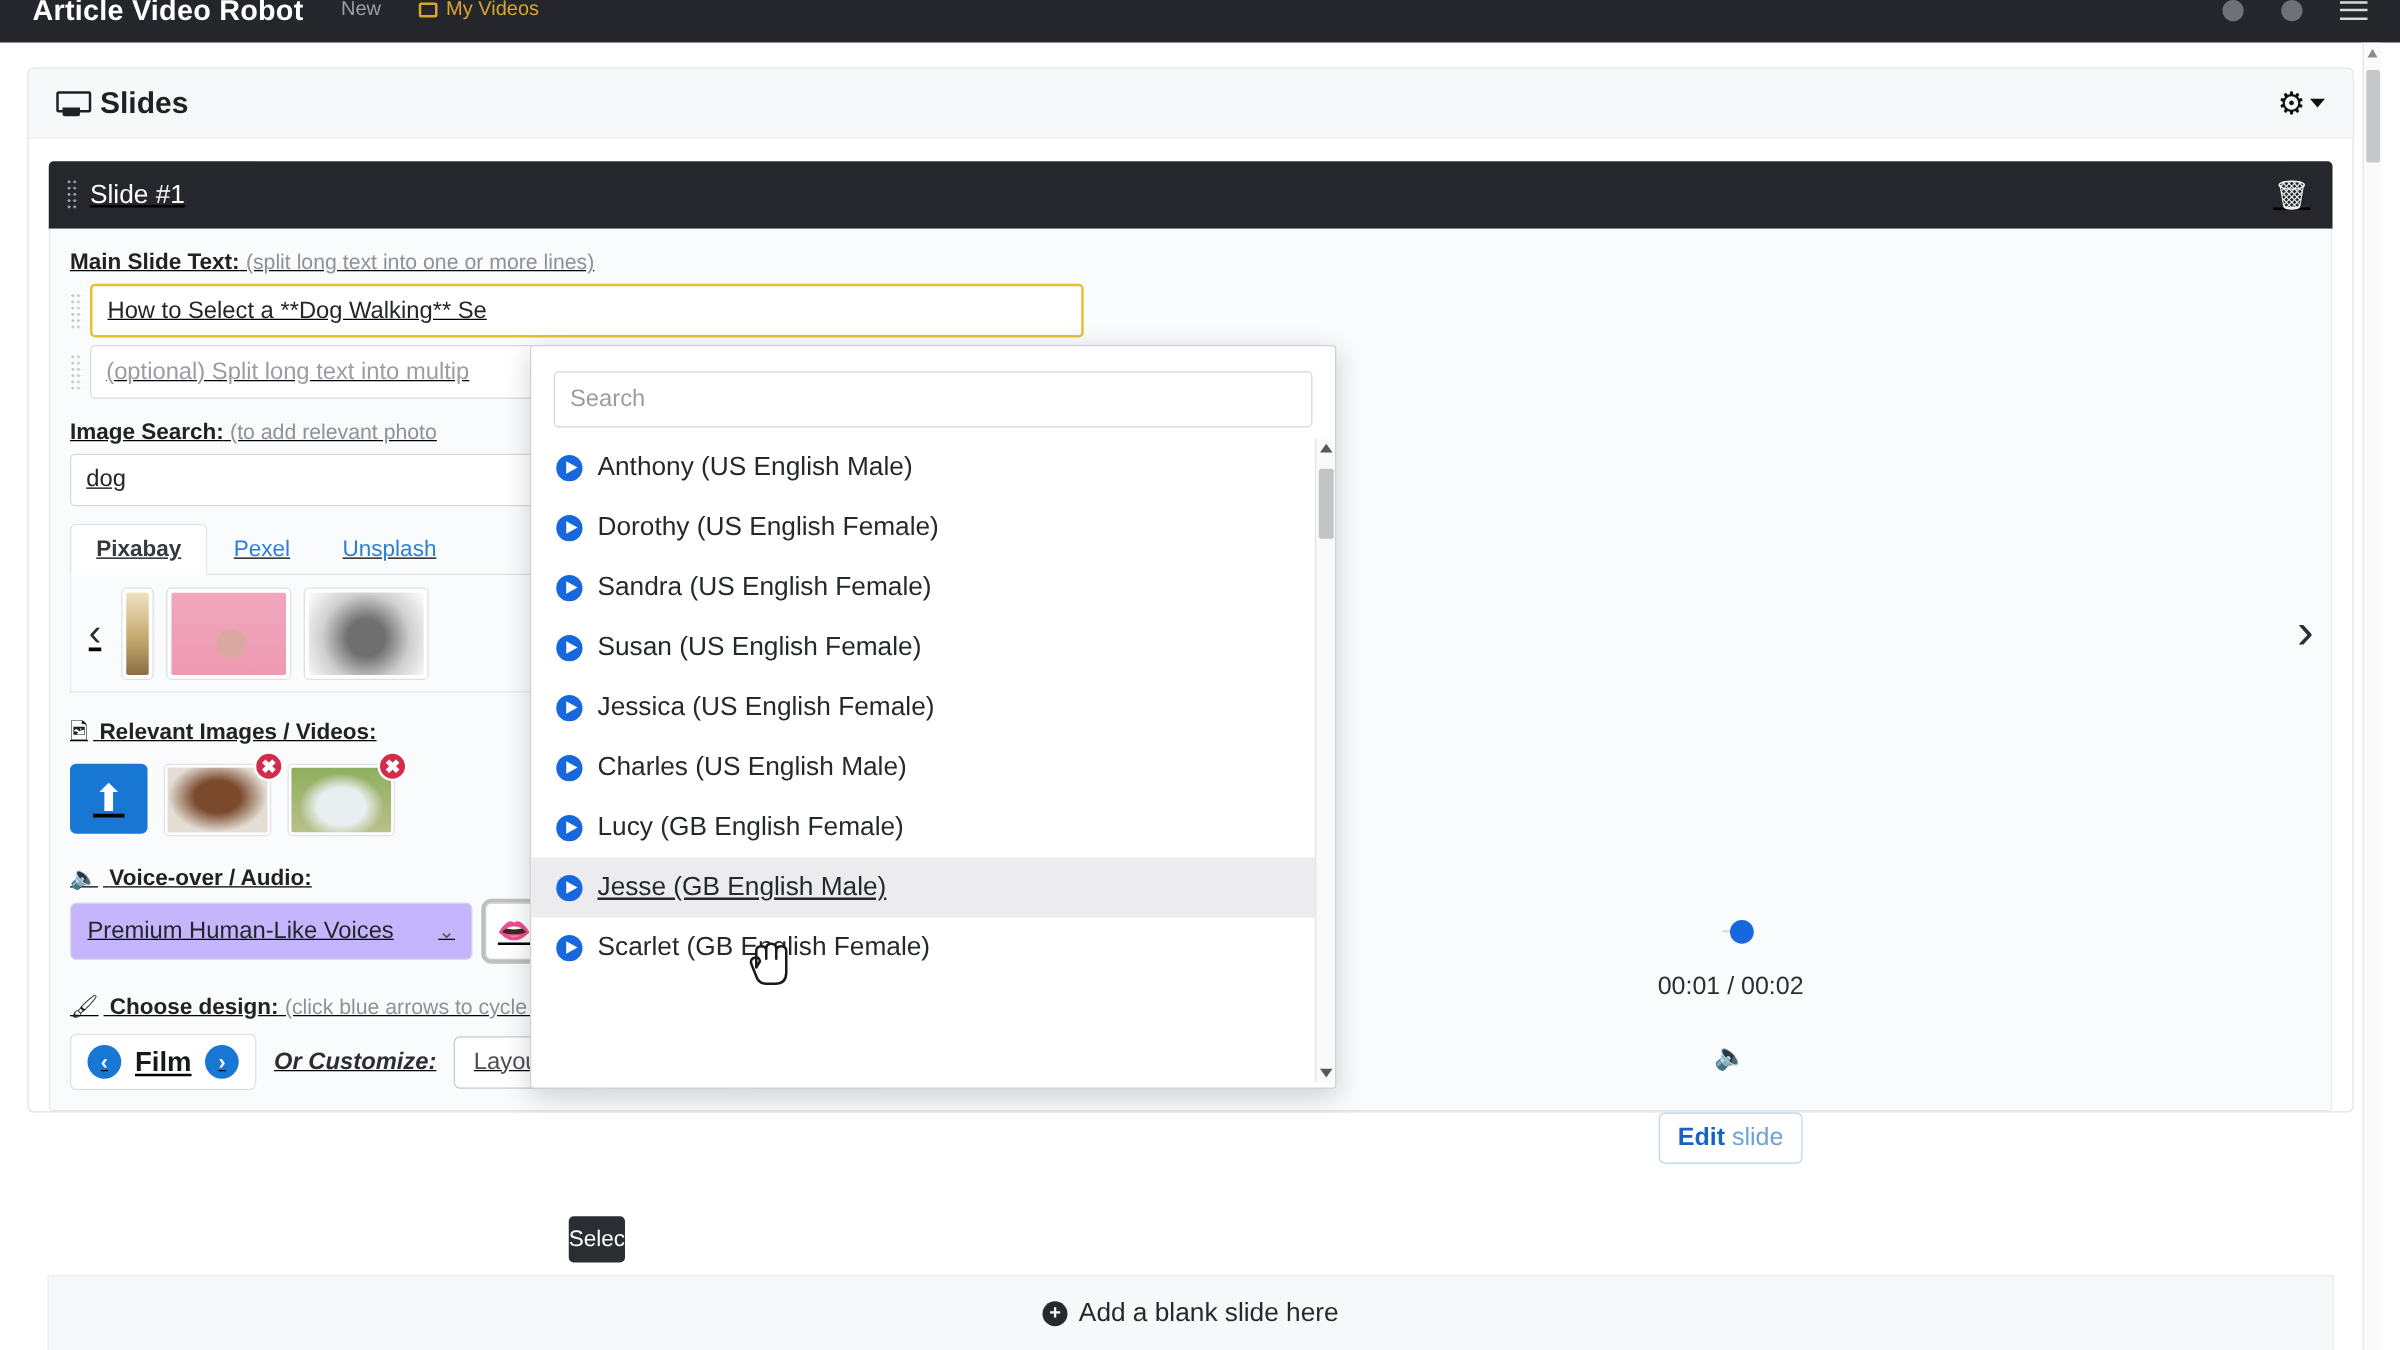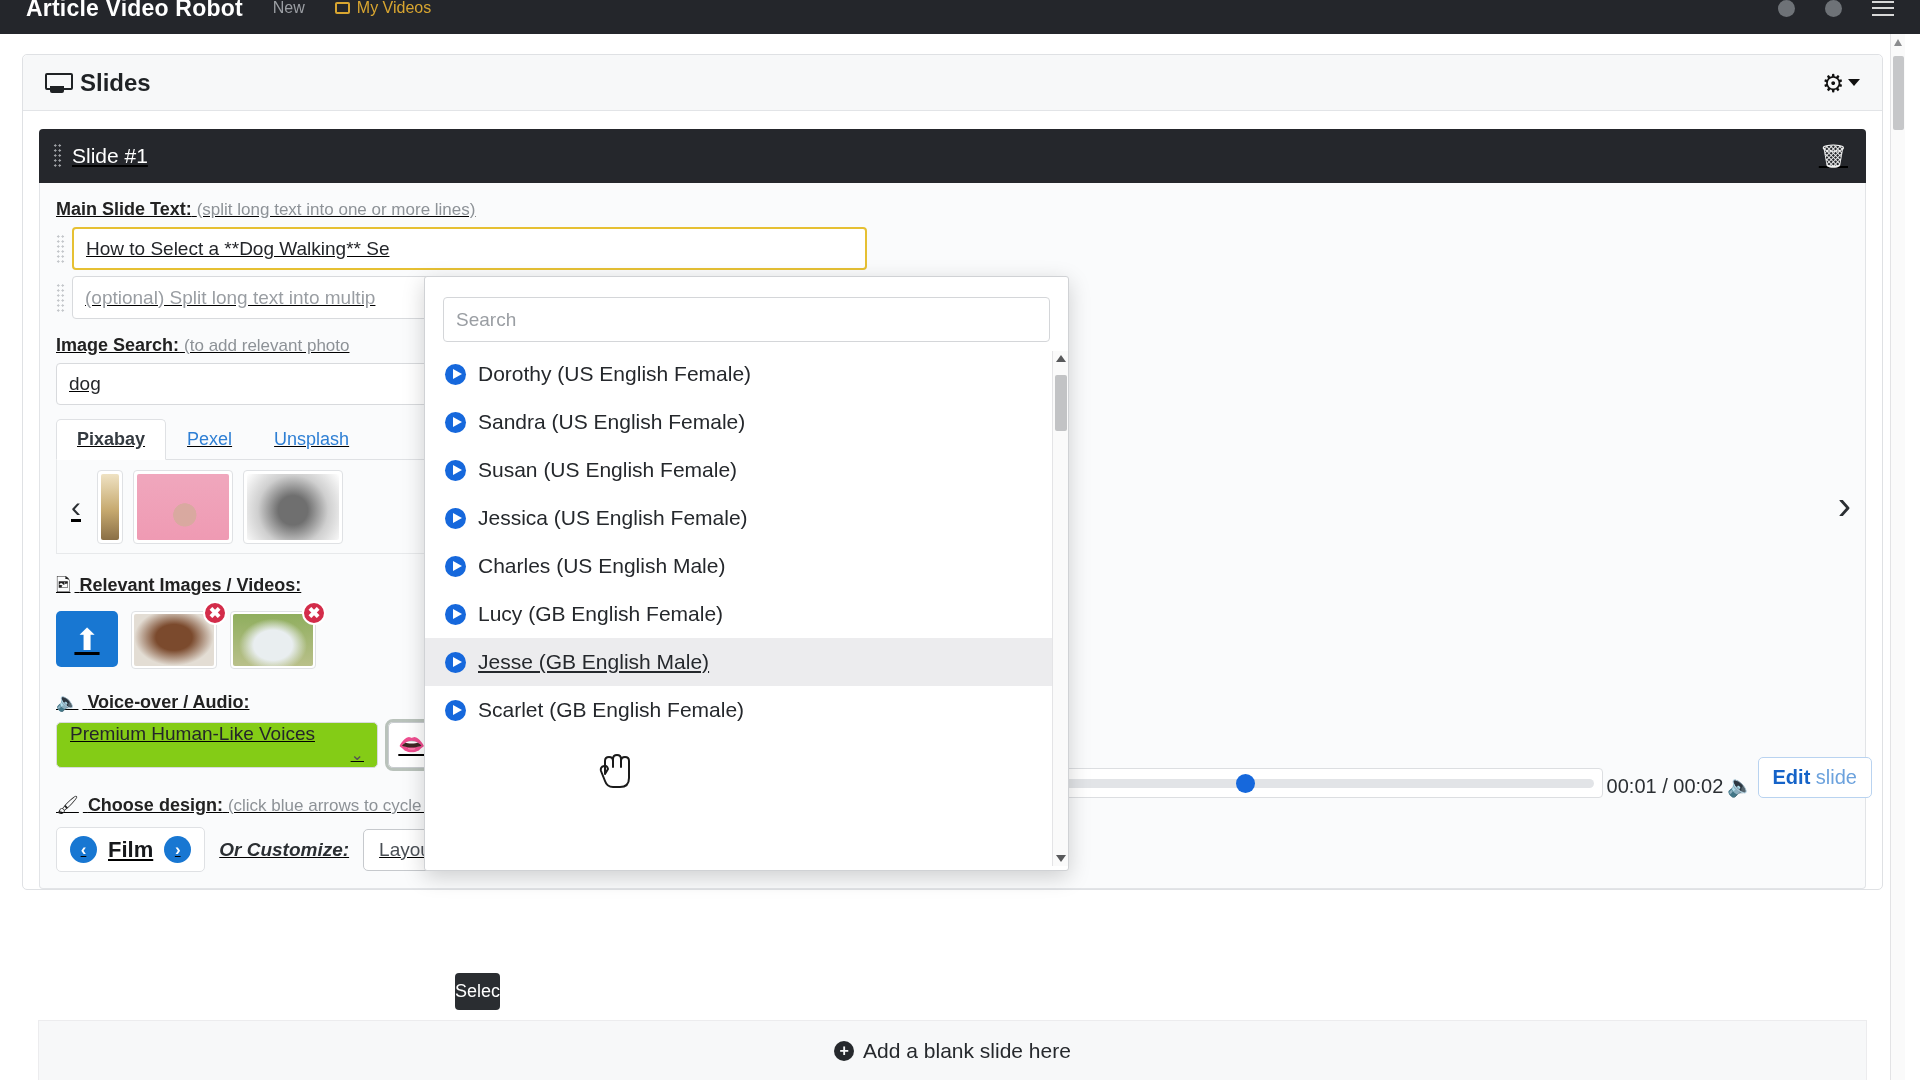--- a/index.html
+++ b/index.html
@@ -144,22 +144,22 @@
   .relthumb > div { width: 80px; height: 52px; border-radius:2px; }
   .xbadge {
     position:absolute; top:-11px; right:-11px; width:24px; height:24px; border-radius:50%;
     background:#d32c4a; color:#fff; font-size:15px; font-weight:bold;
     display:flex; align-items:center; justify-content:center; border:2px solid #fff;
   }
 
   .voice-lbl { margin-top: 22px; }
   .voice-row { display:flex; align-items:center; gap: 10px; margin-top: 9px; }
   .voice-select {
-    width: 322px; height: 46px; border:1px solid #d8dadd; border-radius:5px; background:#84cc16;
-    display:flex; align-items:flex-start; padding: 0 13px; font-size: 19px; color:#24262a;flex-direction:column;
+    width: 322px; height: 46px; border:1px solid #d8dadd; border-radius:5px; background:#c4b5fd;
+    display:flex; align-items:center; padding: 0 13px; font-size: 19px; color:#24262a;
   }
   .voice-select .cv { margin-left:auto; font-size:16px; color:#555; }
   .sq-btn {
     width: 48px; height: 46px; border:1px solid #c9ccd0; border-radius:5px; background:#fff;
     display:flex; align-items:center; justify-content:center; font-size:22px;
   }
   .sq-btn.sel { outline: 3px solid #b9c2bb; }
   .sq-btn.green { background:#1a9e3e; border-color:#168935; color:#fff; position:relative; }
   .sq-btn.green .xbadge { top:-10px; right:-10px; width:21px;height:21px;font-size:13px; }
   .tooltip {
@@ -222,21 +222,21 @@
     position:absolute; left: 50%; transform: translateX(-50%); bottom: 28px;
     width: 172px; height: 5px; background:#ffffff; border-radius:3px; opacity:.92;
   }
   .next-arrow {
     position:absolute; right: 14px; top: 300px; font-size: 40px; color:#2b2f33;
     font-weight: 300;
   }
 
   .player-bar {
     position:absolute; left: 12px; bottom: 90px; width: 975px; height: 54px;
-    display:flex; align-items:flex-end; gap: 4px;
+    display:flex; align-items:center; gap: 32px; flex-direction: column;
   }
   .track {
     flex:1; height: 30px; border:1px solid #dcdee1; border-radius:4px; background:#fff;
     display:flex; align-items:center; padding: 0 6px; position:relative;
   }
   .track-line { position:absolute; left:8px; right:8px; height:9px; background:#e2e4e7; border-radius:5px; }
   .track-knob {
     position:absolute; left: 48%; width:19px; height:19px; border-radius:50%;
     background:#1668dc;
   }
@@ -496,20 +496,24 @@
   <div class="add-strip">
     <span class="plus">+</span>
     <span>Add a blank slide here</span>
   </div>
 
   <div class="vdd">
     <div class="vdd-search">Search</div>
     <div class="vdd-list" id="voice-list">
         <div class="vitem">
           <span class="play-ico"></span>
+          <span class="vname">Anthony (US English Male)</span>
+        </div>
+        <div class="vitem">
+          <span class="play-ico"></span>
           <span class="vname">Dorothy (US English Female)</span>
         </div>
         <div class="vitem">
           <span class="play-ico"></span>
           <span class="vname">Sandra (US English Female)</span>
         </div>
         <div class="vitem">
           <span class="play-ico"></span>
           <span class="vname">Susan (US English Female)</span>
         </div>

